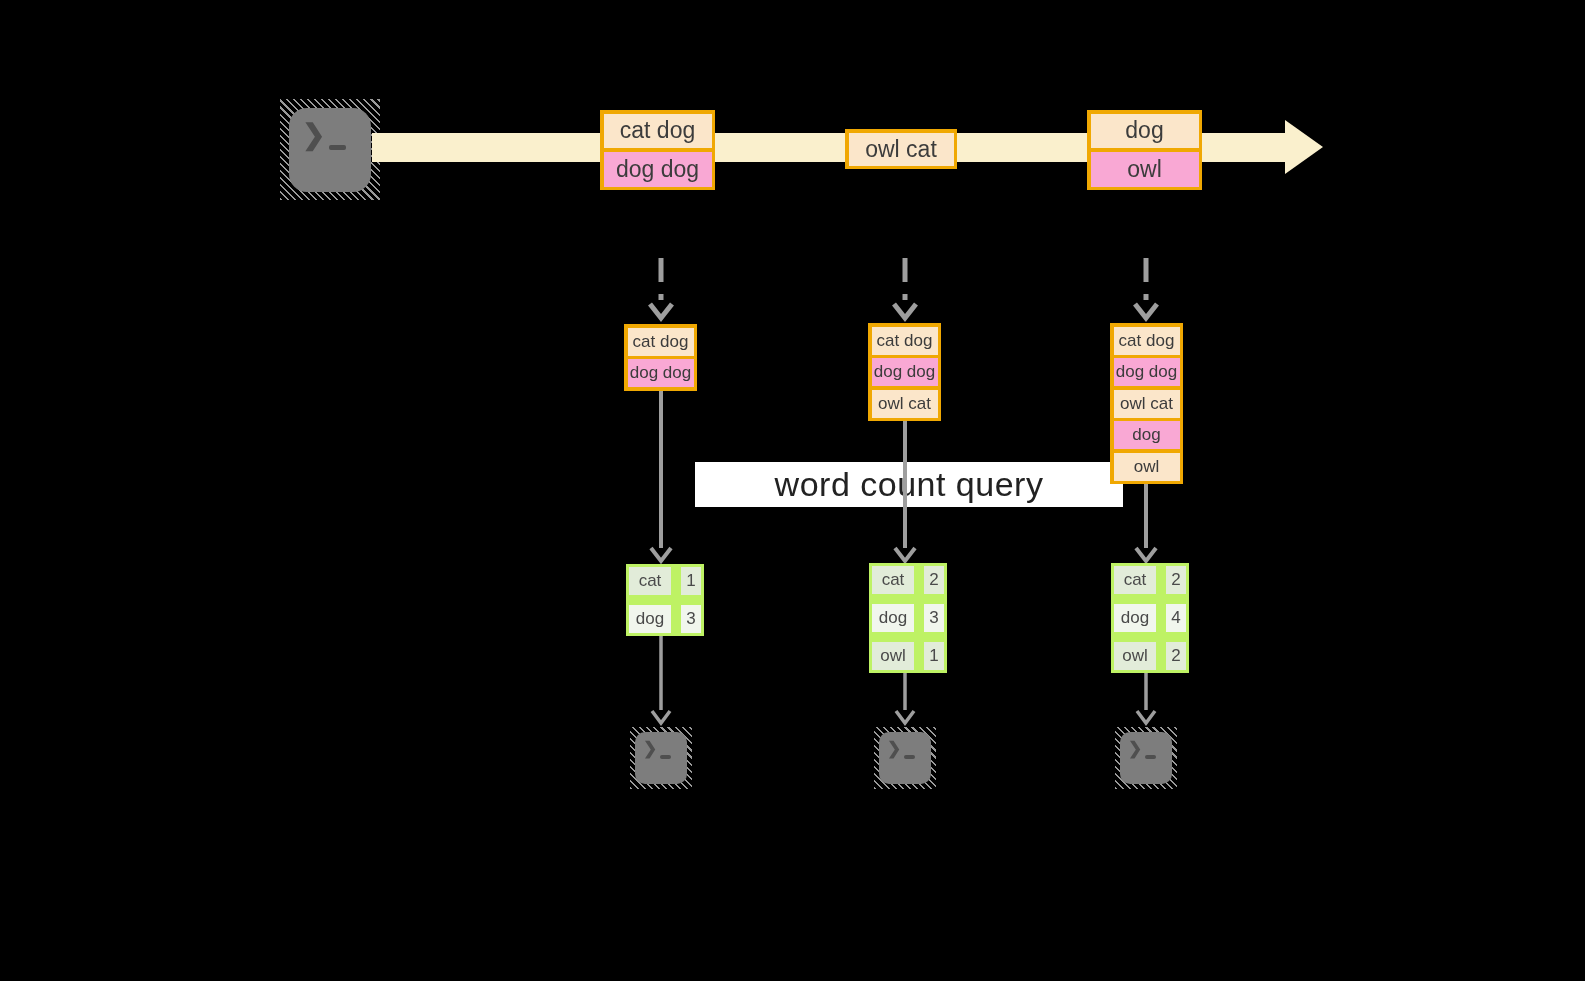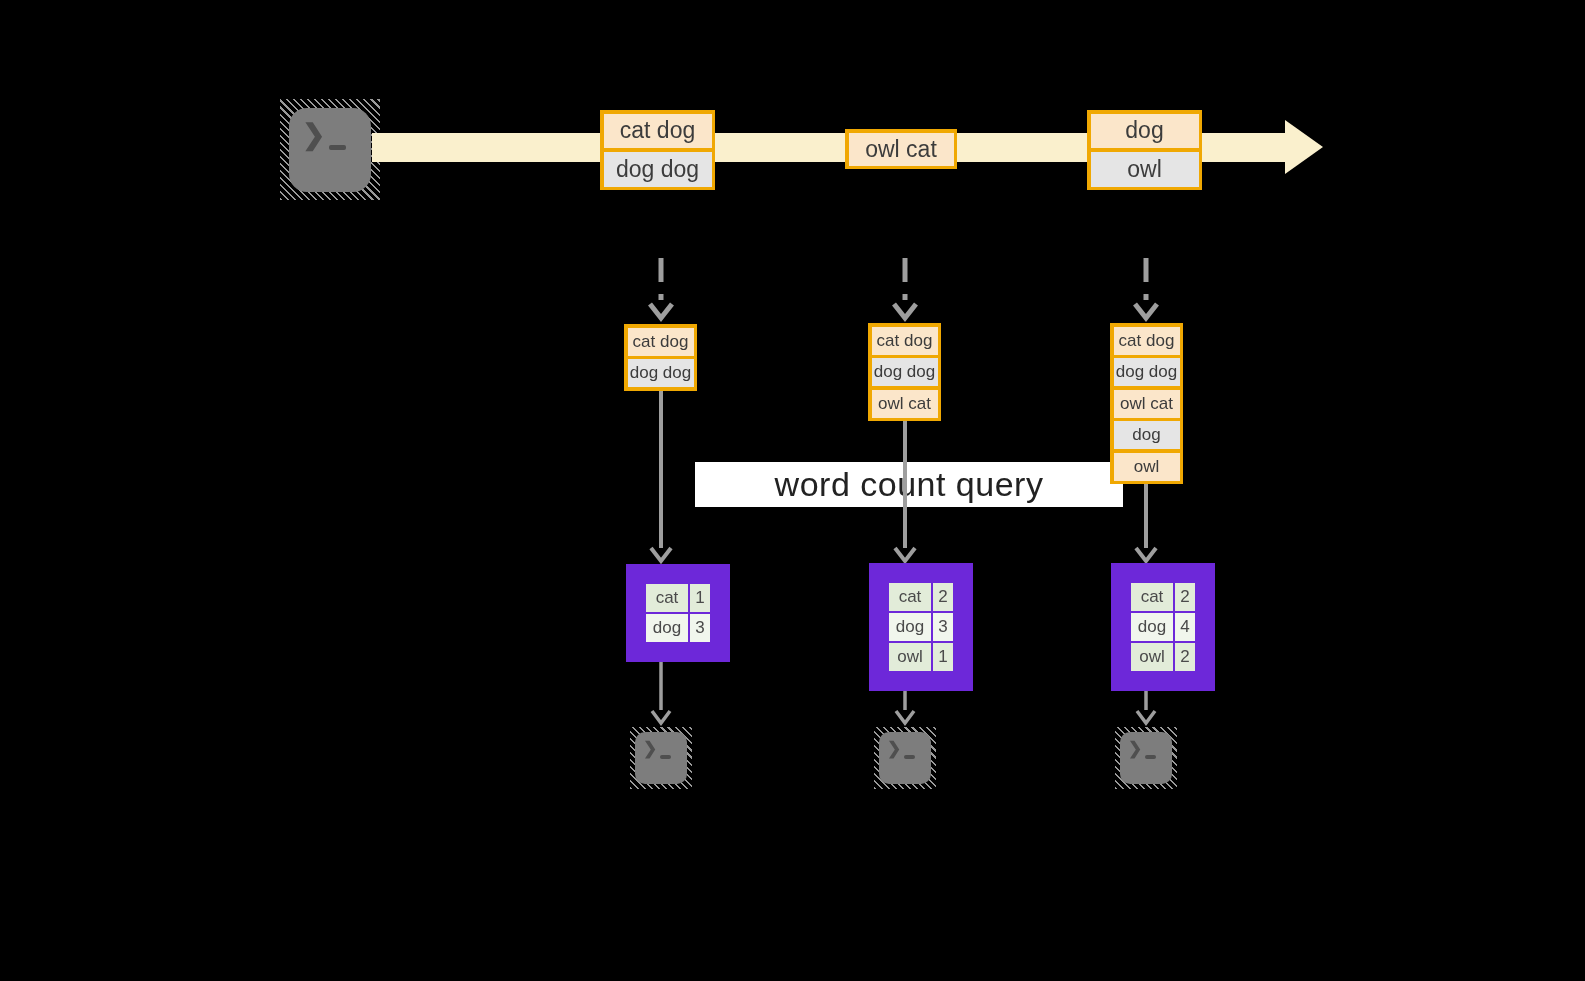--- a/index.html
+++ b/index.html
@@ -35,37 +35,37 @@
     position:absolute;background:#F0A802;display:flex;flex-direction:column;
     padding:3.5px;gap:3.5px;box-sizing:border-box;z-index:4;
   }
   .obox .cell{
     flex:1;display:flex;align-items:center;justify-content:center;
     color:#3c3c3c;white-space:nowrap;
   }
   .batch .cell{font-size:23px;}
   .stack .cell{font-size:17px;height:28px;flex:0 0 28px;}
   .peach{background:#FBE6CA;}
-  .cream{background:#e5e5e5;}
+  .cream{background:#f9a8d4;}
   .batch1{left:600px;top:110px;width:115px;height:80px;}
   .batch2{left:845px;top:129px;width:112px;height:40px;}
   .batch3{left:1087px;top:110px;width:115px;height:80px;}
   .stack1{left:624px;top:324px;width:73px;}
   .stack2{left:868px;top:323px;width:73px;}
   .stack3{left:1110px;top:323px;width:73px;}
   
   .banner{
     position:absolute;left:695px;top:462px;width:428px;height:45px;background:#ffffff;
     z-index:2;display:flex;align-items:center;justify-content:center;
     font-size:34px;font-weight:300;color:#222222;letter-spacing:.5px;
   }
   
   .gtable{
-    position:absolute;background:#6d28d9;display:grid;
-    grid-template-columns:42px 20px;gap:2px;padding:20px;box-sizing:content-box;z-index:4;
+    position:absolute;background:#bef264;display:grid;
+    grid-template-columns:42px 20px;gap:10px;padding:3px;box-sizing:content-box;z-index:4;
   }
   .gtable .gcell{
     height:28px;display:flex;align-items:center;justify-content:center;
     font-size:17px;color:#4a4a4a;
   }
   .gdark{background:#E2ECD9;}
   .glight{background:#F1F6ED;}
   .t1{left:626px;top:564px;}
   .t2{left:869px;top:563px;}
   .t3{left:1111px;top:563px;}

